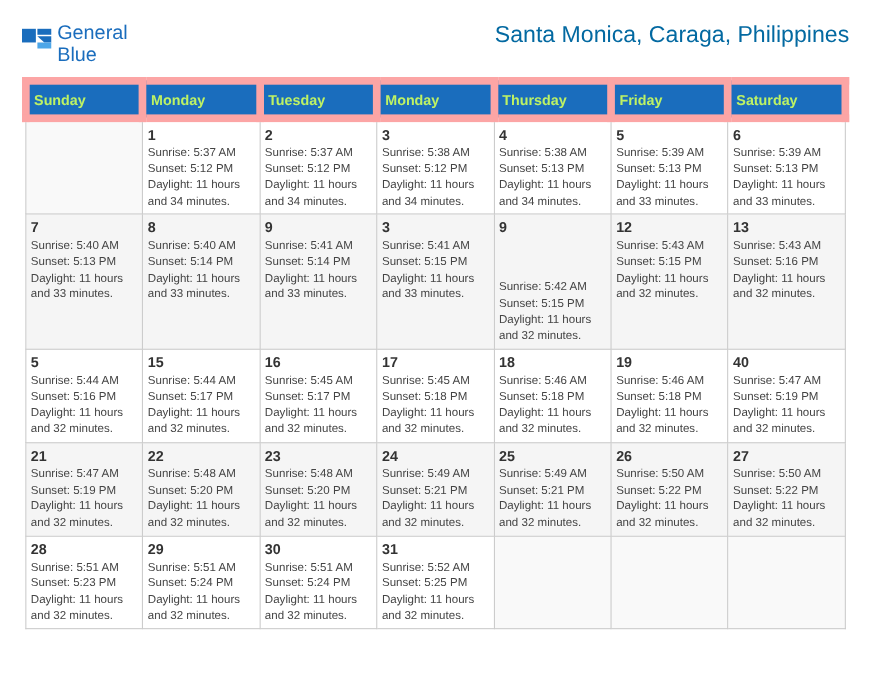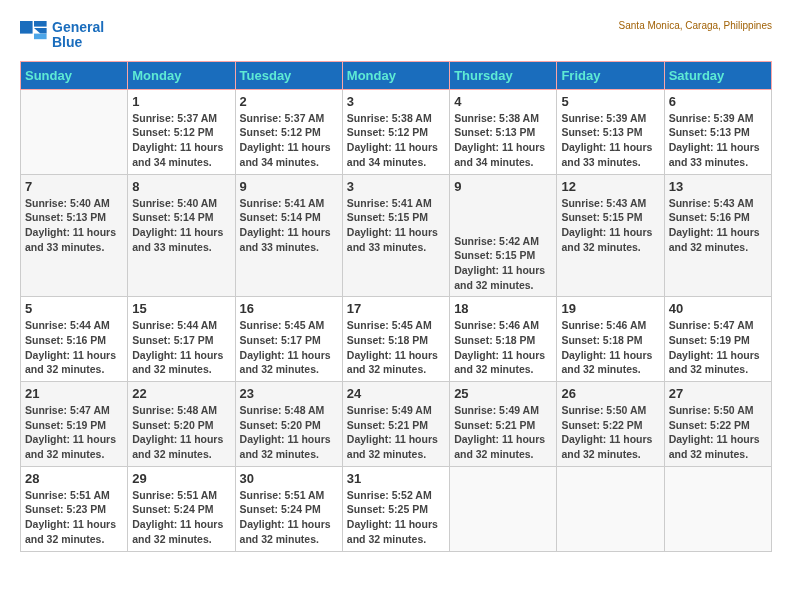--- a/index.html
+++ b/index.html
@@ -15,57 +15,57 @@
       justify-content: space-between;
       align-items: flex-start;
       margin-bottom: 10px;
     }
     .logo {
       display: flex;
       align-items: center;
       gap: 4px;
     }
     .logo-text {
-      font-size: 14px;
-      font-weight: bold;
+      font-size: 18px;
+      font-weight: normal;
       color: #333;
       line-height: 1.1;
     }
     .logo-text span {
       color: #1a6dbd;
     }
     .logo-icon {
       width: 28px;
       height: 28px;
     }
     .title-section {
       text-align: right;
     }
     .month-title {
       font-size: 36px;
       font-weight: bold;
       color: #333;
     }
     .location {
-      font-size: 10px;
-      color: #a16207;
+      font-size: 21px;
+      color: #0369a1;
     }
     table {
       width: 100%;
       border-collapse: collapse;
       font-size: 11px;
     }
     thead tr th {
       background-color: #1a6dbd;
-      color: #5eead4;
+      color: #bef264;
       padding: 6px 4px;
       text-align: left;
       font-size: 13px;
       font-weight: bold;
-      border: 1px solid #fca5a5;
+      border: 7px solid #fca5a5;
     }
     tbody tr td {
       border: 1px solid #ccc;
       vertical-align: top;
       padding: 4px;
       width: 107px;
       min-height: 80px;
       background: #fff;
     }
     tbody tr:nth-child(even) td {
@@ -74,21 +74,20 @@
     .day-num {
       font-size: 13px;
       font-weight: bold;
       color: #333;
       margin-bottom: 2px;
     }
     .day-info {
       font-size: 10.5px;
       color: #444;
       line-height: 1.4;
-      font-weight: bold;
     }
     .empty-cell {
       background: #f9f9f9;
     }
   </style>
 </head>
 <body>
 
 <div class="header">
   <div class="logo">

